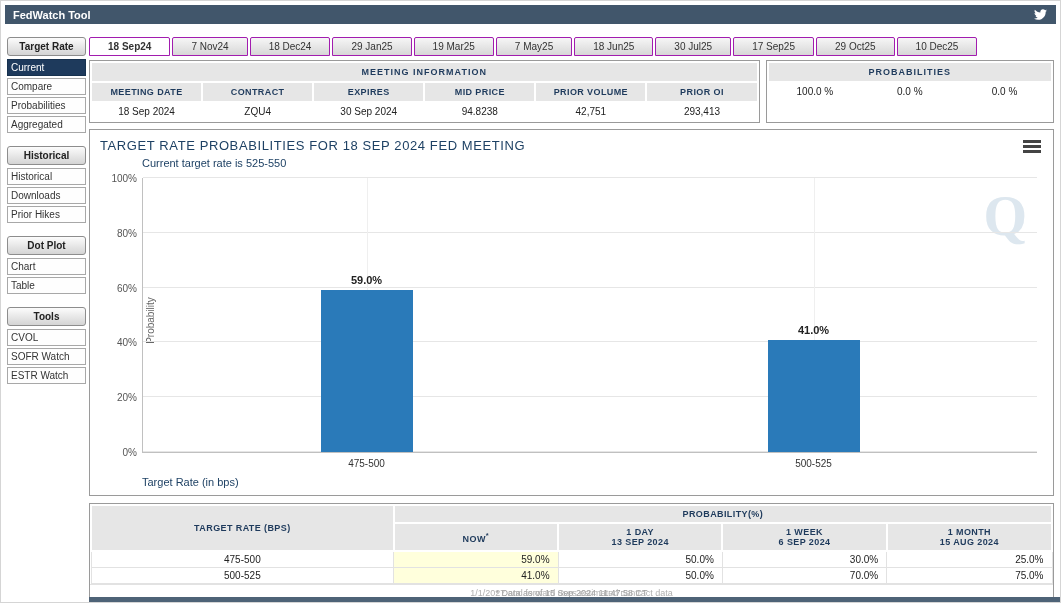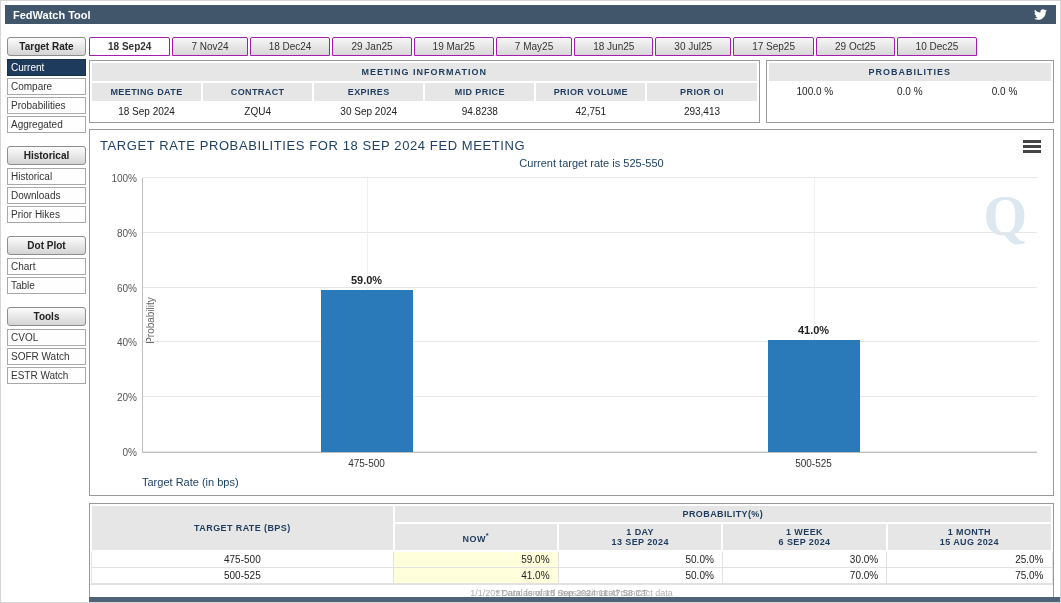--- a/index.html
+++ b/index.html
@@ -46,21 +46,21 @@
     letter-spacing: 0.4px; text-align: center; padding: 4px 2px; }
   .vrow { display: grid; gap: 2px; margin: 0 2px 2px; }
   .vcell { font-size: 10px; color: #222; padding: 3px 6px; text-align: center; background: #fff; }
   .vcell.num { }
 
   
   .chart-panel { position: relative; margin-top: 6px; height: 367px; border: 1px solid #9a9a9a; background: #fff; }
   .chart-title { position: absolute; top: 8px; left: 10px; font-size: 13px; color: #1e4164; letter-spacing: 0.6px; }
   .chart-menu { position: absolute; top: 10px; right: 12px; width: 18px; cursor: pointer; }
   .chart-menu span { display: block; height: 3px; background: #444; margin-bottom: 2px; }
-  .chart-subtitle { position: absolute; top: 27px; left: 52px; right: 12px; text-align: center;
+  .chart-subtitle { position: absolute; top: 27px; left: 52px; right: 12px; text-align: left;
     font-size: 11px; color: #1e4164; }
   .plot { position: absolute; top: 48px; bottom: 42px; left: 52px; right: 16px;
     border-left: 1px solid #c0c0c0; border-bottom: 1px solid #c0c0c0; }
   .gridline { position: absolute; left: 0; right: 0; height: 1px; background: #e6e6e6; }
   .vgridline { position: absolute; top: 0; bottom: 0; width: 1px; background: #efefef; }
   .ytick { position: absolute; right: 100%; margin-right: 6px; transform: translateY(50%);
     font-size: 10px; color: #555; white-space: nowrap; }
   .bar { position: absolute; bottom: 0; width: 92px; transform: translateX(-50%);
     background: #2a7ab9; cursor: pointer; }
   .bar-label { position: absolute; bottom: 100%; left: 50%; transform: translateX(-50%);

